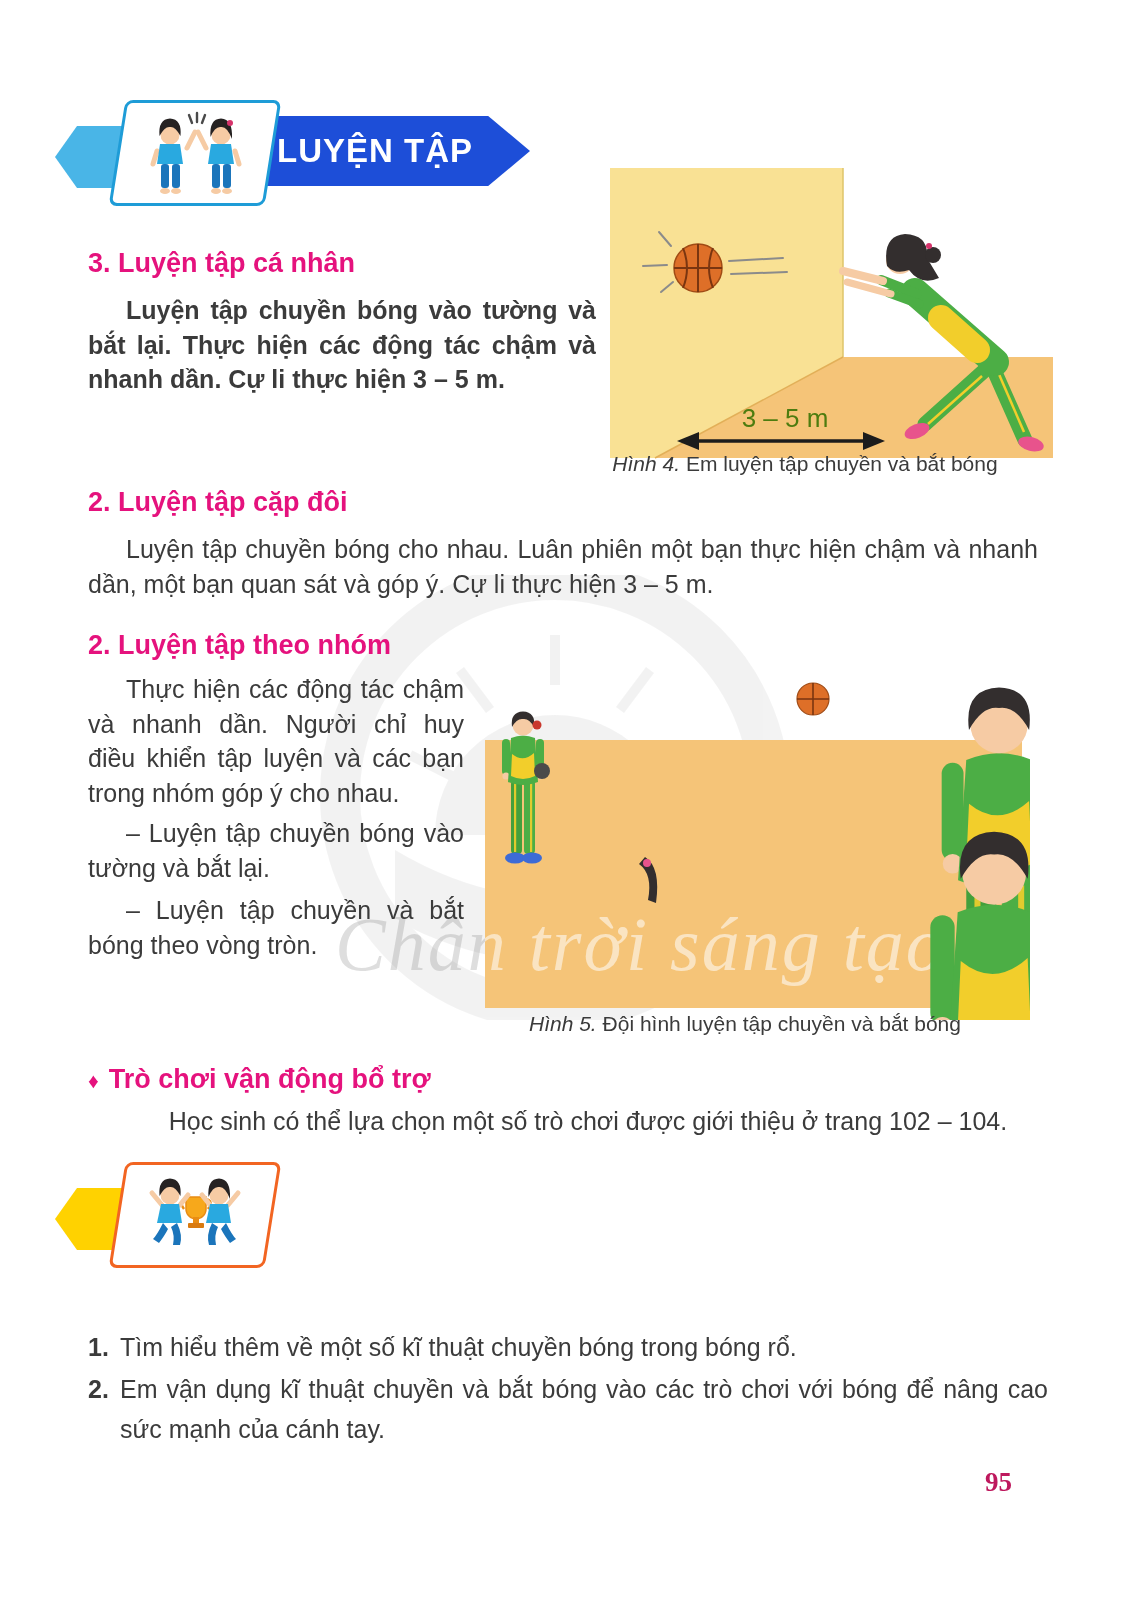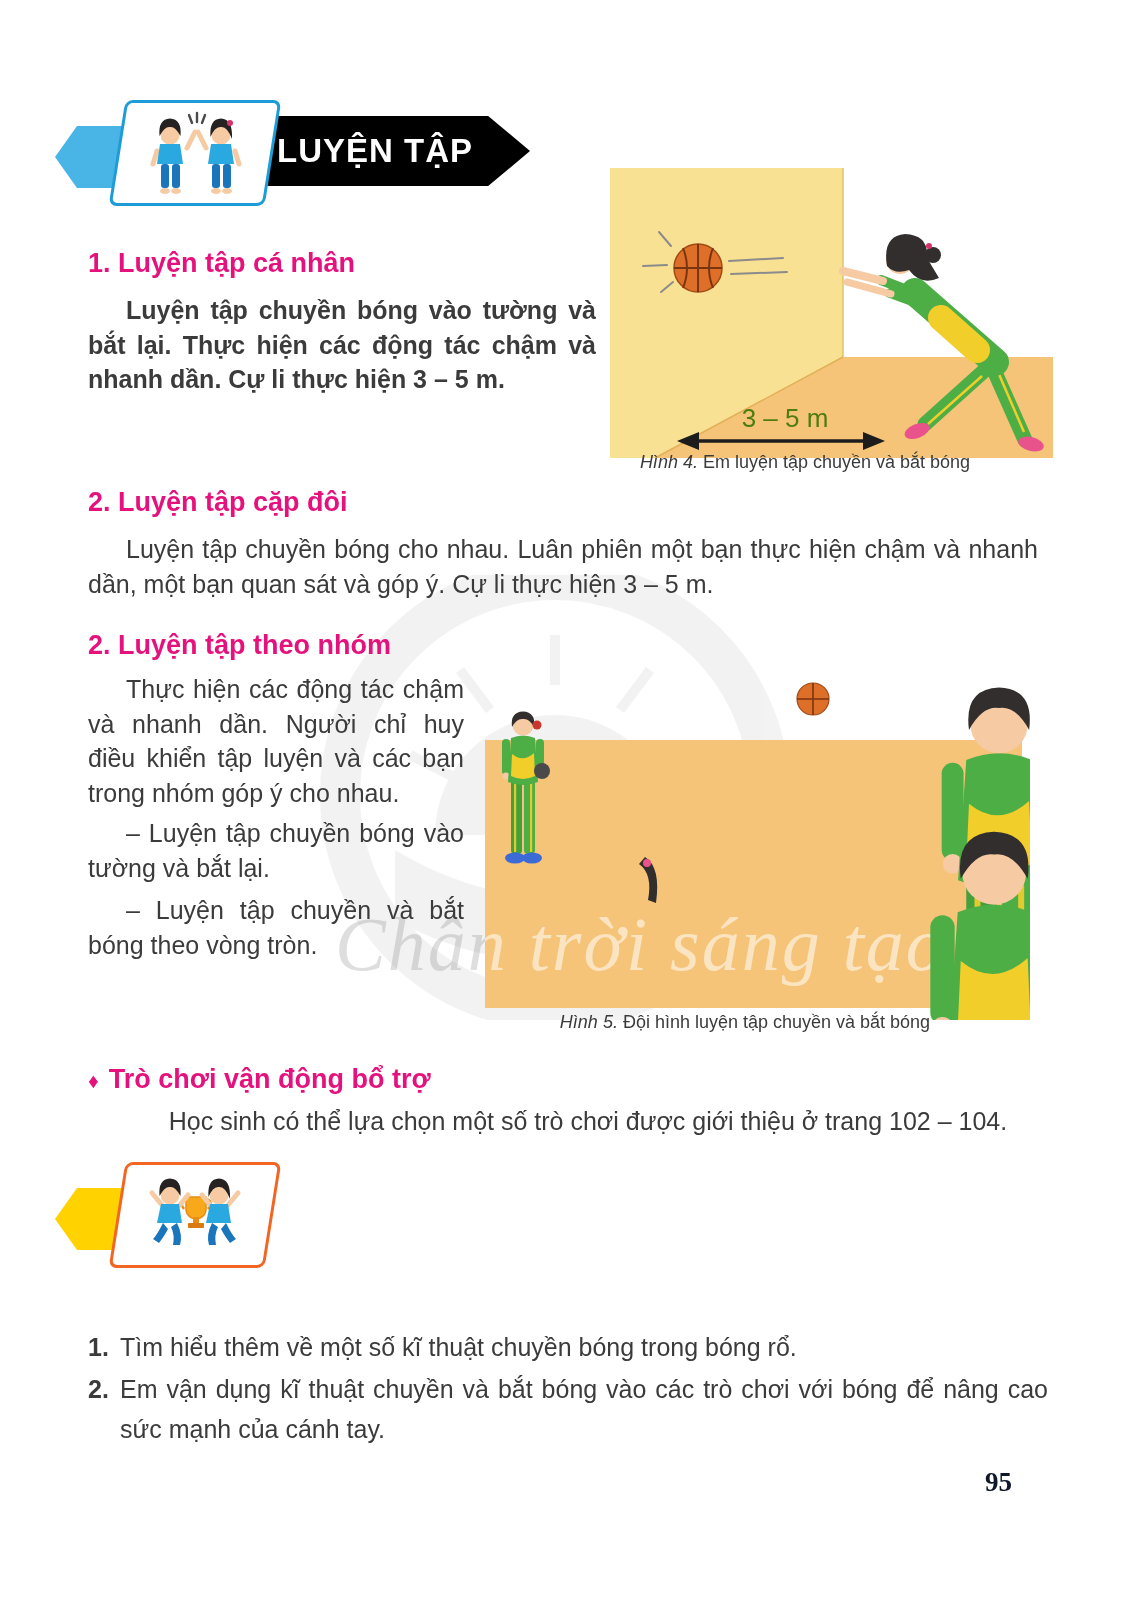--- a/index.html
+++ b/index.html
@@ -6,42 +6,42 @@
   body{
     width:1140px;height:1600px;position:relative;background:#ffffff;
     font-family:"Liberation Sans", sans-serif;color:#3b3b3b;overflow:hidden;
   }
   .abs{position:absolute;}
   .fig{z-index:1;}
   
   .sec-heading{font-size:27px;font-weight:bold;color:#e5127d;z-index:3;}
   .body-par{font-size:25px;line-height:34.5px;text-align:justify;text-indent:38px;z-index:3;}
   .body-par.nojust{text-align:center;}
-  .caption{font-size:18px;color:#3b3b3b;text-align:center;z-index:3;}
+  .caption{font-size:21px;color:#3b3b3b;text-align:center;z-index:3;}
   .caption .cap-label{font-style:italic;}
   .diamond{color:#e5127d;font-size:21px;margin-right:10px;}
   .num-item{display:flex;font-size:25px;line-height:40px;z-index:3;}
   .num-item .num{flex:0 0 32px;font-weight:bold;}
   .num-item .itxt{flex:1;text-align:justify;}
-  .page-num{font-family:"Liberation Serif", serif;font-size:27px;font-weight:bold;color:#0f172a;z-index:3;}
+  .page-num{font-family:"Liberation Serif", serif;font-size:27px;font-weight:bold;color:#be185d;z-index:3;}
   
   .banner{width:490px;height:108px;z-index:4;}
   .banner .tail{position:absolute;top:26px;left:0;width:100px;height:62px;
     clip-path:polygon(100% 0,22% 0,0 50%,22% 100%,100% 100%);}
   .banner .band{position:absolute;top:16px;left:95px;width:380px;height:70px;
     clip-path:polygon(0 0,89% 0,100% 50%,89% 100%,0 100%);
     display:flex;align-items:center;justify-content:center;padding-left:70px;box-sizing:border-box;}
   .banner .band span{color:#fff;font-size:33px;font-weight:bold;letter-spacing:1px;}
   .banner .plate{position:absolute;top:0;left:62px;width:150px;height:100px;background:#fff;
     border:3px solid;border-radius:8px;transform:skewX(-9deg);
     display:flex;align-items:center;justify-content:center;z-index:2;}
   .banner .plate svg{transform:skewX(9deg);}
   .banner .notch{position:absolute;width:14px;height:12px;background:#474747;z-index:1;}
   .b-practice .tail{background:#49b5e7;}
-  .b-practice .band{background:#000000;}
+  .b-practice .band{background:#1d4ed8;}
   .b-practice .plate{border-color:#1e9cd7;}
   .b-apply .tail{background:#ffd200;}
   .b-apply .band{background:linear-gradient(90deg,#f6921e 0%,#ee4d23 100%);}
   .b-apply .plate{border-color:#f26522;}
 </style>
 </head>
 <body>
 
 <div class="abs banner b-practice" style="left:55px;top:100px;">
   <div class="notch" style="left:205px;top:8px;clip-path:polygon(0 0,100% 20%,60% 100%);"></div>
@@ -127,21 +127,21 @@
       <polygon points="290,281 268,272 268,290" fill="#1c1c1c" stroke="none"></polygon>
     </g>
   </svg>
   <span class="abs" style="left:110px;top:243px;width:160px;text-align:center;font-size:26px;color:#4d7c0f;">3 – 5 m</span>
 </div>
 
 <div class="abs caption" style="left:545px;top:452px;width:520px;">
   <span class="cap-label">Hình 4.</span><span> Em luyện tập chuyền và bắt bóng</span>
 </div>
 
-<div class="abs sec-heading" style="left:88px;top:248px;">1. Luyện tập cá nhân</div>
+<div class="abs sec-heading" style="left:88px;top:248px;">3. Luyện tập cá nhân</div>
 <div class="abs body-par" style="left:88px;top:293px;width:508px;font-weight:bold;">Luyện tập chuyền bóng vào tường và bắt lại. Thực hiện các động tác chậm và nhanh dần. Cự li thực hiện 3 – 5 m.</div>
 
 <div class="abs sec-heading" style="left:88px;top:487px;text-align:right;">2. Luyện tập cặp đôi</div>
 <div class="abs body-par" style="left:88px;top:532px;width:950px;">Luyện tập chuyền bóng cho nhau. Luân phiên một bạn thực hiện chậm và nhanh dần, một bạn quan sát và góp ý. Cự li thực hiện 3 – 5 m.</div>
 
 <div class="abs sec-heading" style="left:88px;top:630px;">2. Luyện tập theo nhóm</div>
 <div class="abs body-par" style="left:88px;top:672px;width:376px;">Thực hiện các động tác chậm và nhanh dần. Người chỉ huy điều khiển tập luyện và các bạn trong nhóm góp ý cho nhau.</div>
 <div class="abs body-par" style="left:88px;top:816px;width:376px;">– Luyện tập chuyền bóng vào tường và bắt lại.</div>
 <div class="abs body-par" style="left:88px;top:893px;width:376px;">– Luyện tập chuyền và bắt bóng theo vòng tròn.</div>
 

